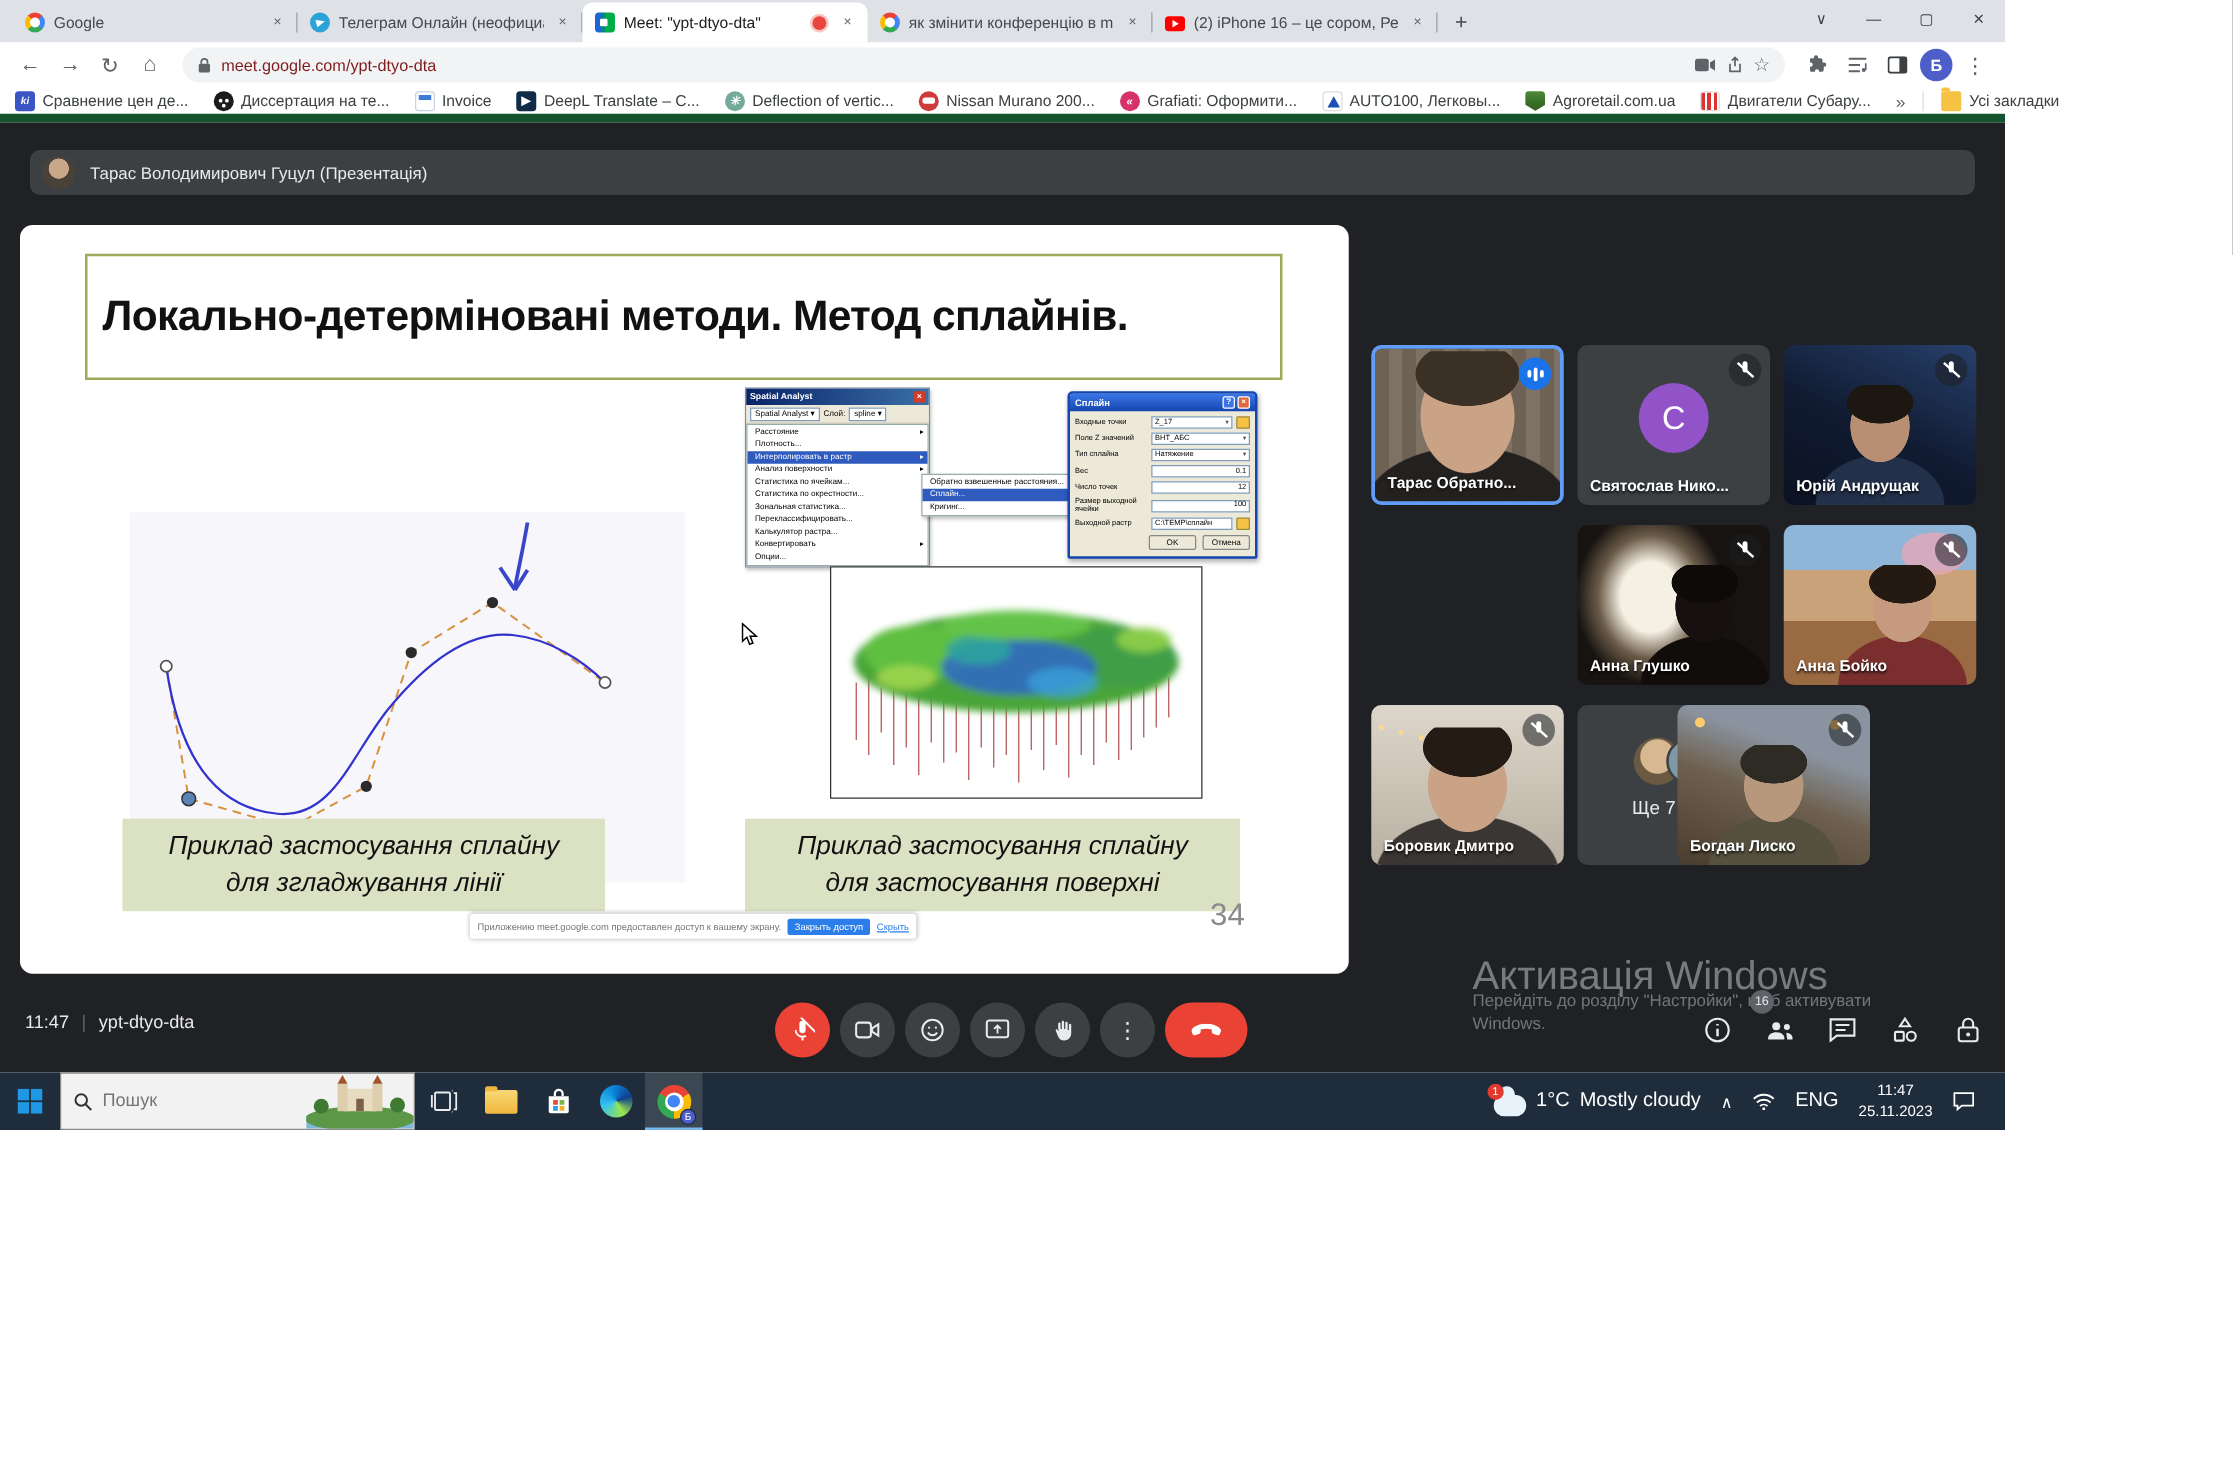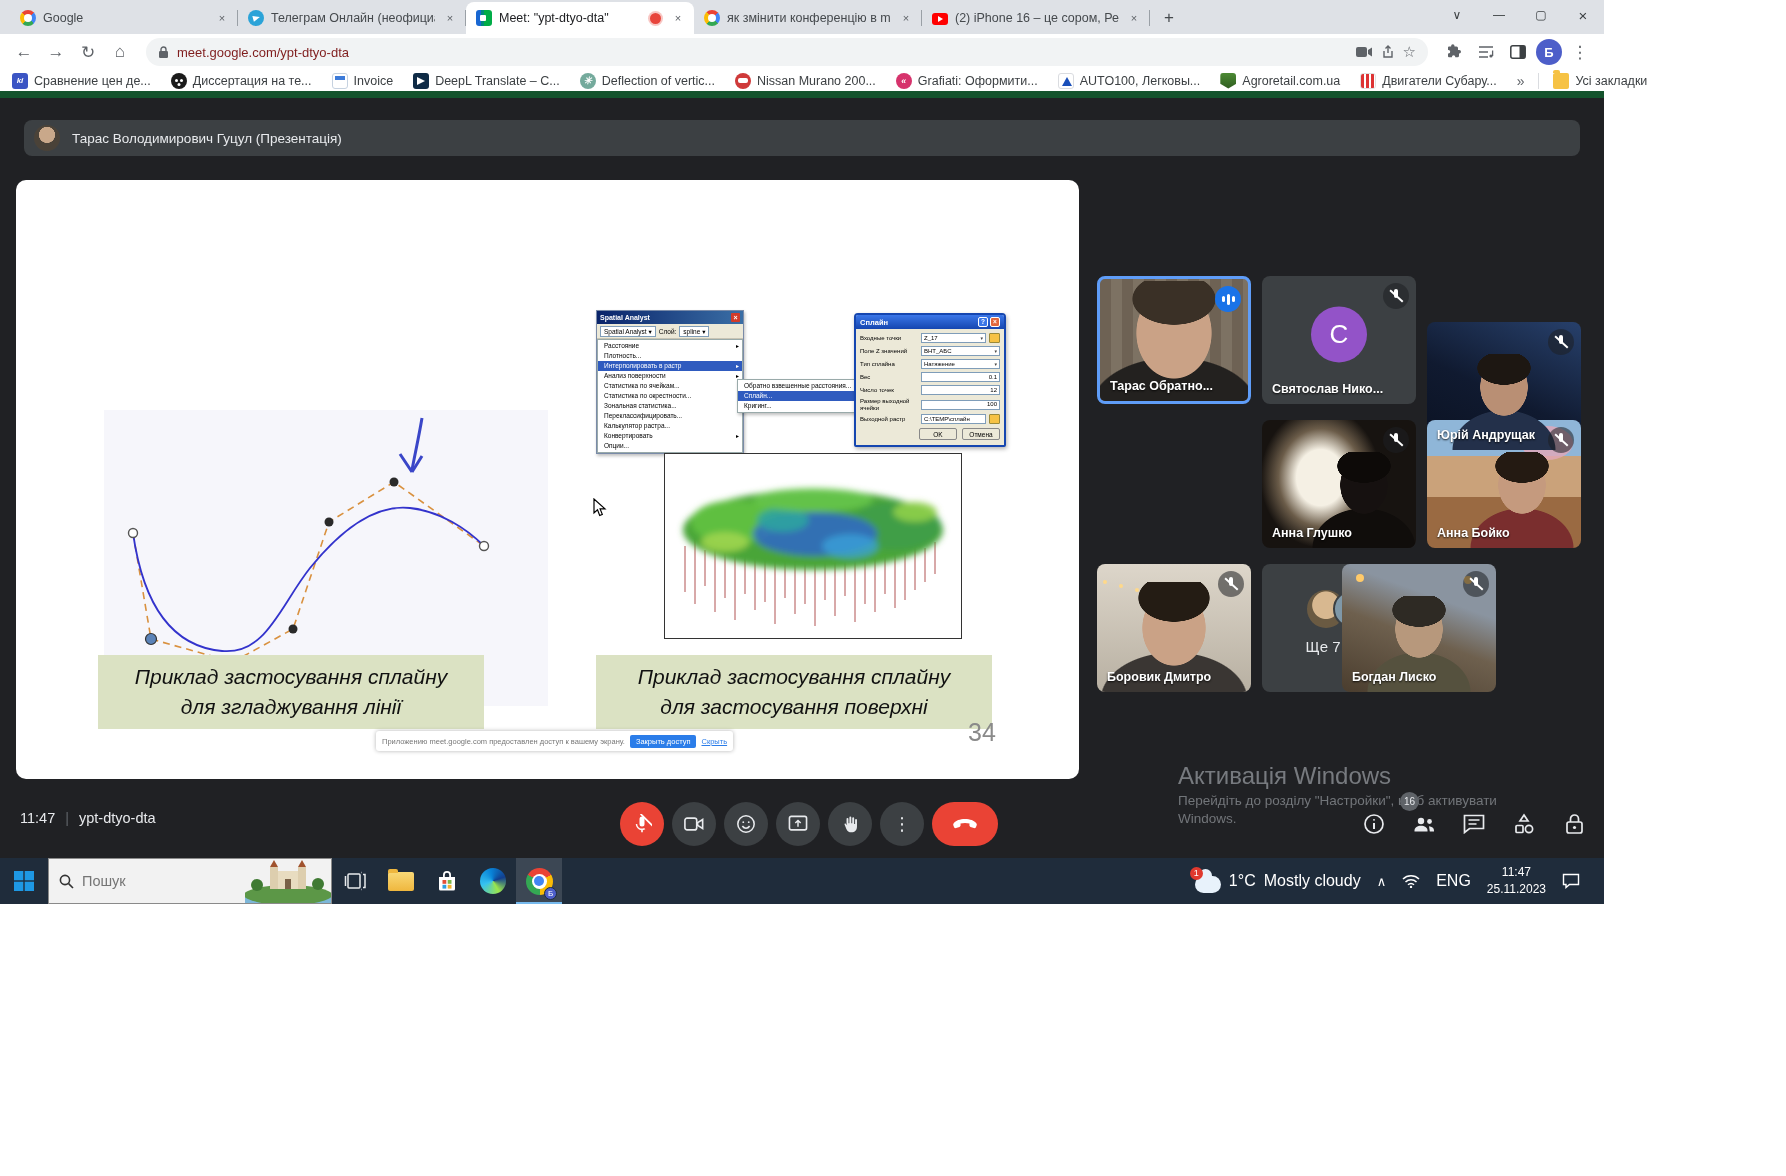--- a/index.html
+++ b/index.html
@@ -107,41 +107,41 @@
 .mb::after{content:"";position:absolute;left:5px;top:12px;width:17px;height:1.8px;background:#fff;transform:rotate(42deg)}
 .spk{position:absolute;top:7px;right:7px;width:26px;height:26px;border-radius:50%;background:#1a73e8;display:flex;align-items:center;justify-content:center;gap:2px;z-index:3}
 .spk i{width:3px;background:#fff;border-radius:2px}
 .sil{position:absolute;left:50%;bottom:0;transform:translateX(-50%);width:120px;height:96px;z-index:1;
 background:radial-gradient(ellipse 27px 17px at 50% 14px,var(--hair,#2b2119) 98%,transparent),
 radial-gradient(ellipse 24px 29px at 50% 33px,var(--skin,#c59a7e) 98%,transparent),
 radial-gradient(ellipse 52px 40px at 50% 96px,var(--shirt,#2e2a26) 98%,transparent)}
 .pcirc{position:absolute;left:50%;top:50%;transform:translate(-50%,-60%);width:56px;height:56px;border-radius:50%;display:flex;align-items:center;justify-content:center;font-size:26px;color:#fff}
 .p1{background:repeating-linear-gradient(90deg,#6e6254 0 11px,#7d7263 11px 22px)}
 .p1 .sil{width:170px;height:120px;background:radial-gradient(ellipse 42px 26px at 50% 18px,#3a3026 98%,transparent),radial-gradient(ellipse 38px 46px at 50% 52px,#caa286 98%,transparent),radial-gradient(ellipse 84px 52px at 50% 128px,#23211f 98%,transparent)}
-.p3{background:linear-gradient(205deg,#27406b,#101a30 55%,#0b1222);margin-top:46px;}
+.p3{background:linear-gradient(205deg,#27406b,#101a30 55%,#0b1222);}
 .p3 .sil{--skin:#b98f74;--hair:#1d1712;--shirt:#23304a}
 .p4{background:linear-gradient(180deg,#cfe0ee 0 52%,#2a241d 52%)}
 .p4 .sil{--skin:#b99c82;--hair:#181210;--shirt:#e8e4dc}
 .p5{background:radial-gradient(ellipse 60px 70px at 38% 45%,#f5f0e4 0 40%,#6b5c49 70%,#171310)}
 .p5 .sil{left:66%;--skin:#161110;--hair:#0d0a08;--shirt:#100d0b}
 .p6{background:linear-gradient(180deg,#8fb6d8 0 28%,#caa27a 28% 60%,#9a6a42 60%)}
 .p6::before{content:"";position:absolute;right:8px;top:6px;width:52px;height:34px;border-radius:50%;background:#e3a8b8;opacity:.8}
 .p6 .sil{left:62%;--skin:#c59a7e;--hair:#241a12;--shirt:#7a2e2e}
 .p7{background:linear-gradient(180deg,#ddd6ca,#b8b0a2)}
 .p7::before{content:"";position:absolute;left:6px;top:16px;width:4px;height:4px;border-radius:50%;background:#ffd98a;box-shadow:16px 4px #ffd98a,32px 8px #ffd98a,48px 10px #ffd98a,64px 14px #ffd98a,80px 16px #ffd98a,96px 22px #ffd98a}
 .p7 .sil{width:160px;height:110px;background:radial-gradient(ellipse 36px 24px at 50% 16px,#241c14 98%,transparent),radial-gradient(ellipse 32px 38px at 50% 46px,#caa286 98%,transparent),radial-gradient(ellipse 74px 48px at 50% 118px,#3a3633 98%,transparent)}
 .p9{background:linear-gradient(200deg,#8a94a0 0 30%,#6e604e 55%,#4a3d2e)}
 .p9::before{content:"";position:absolute;left:14px;top:10px;width:8px;height:8px;border-radius:50%;background:#ffca6a;box-shadow:108px 2px #ffca6a}
 .p9 .sil{--skin:#b7987c;--hair:#2e2a24;--shirt:#55513e}
 .ov-av{position:absolute;left:50%;top:26px;transform:translateX(-50%);width:64px;height:38px}
 .ov-av .a1{position:absolute;left:0;top:0;width:38px;height:38px;border-radius:50%;background:radial-gradient(circle at 50% 40%,#d8b890 0 45%,#6a5a42 48%)}
 .ov-av .a2{position:absolute;right:0;top:0;width:38px;height:38px;border-radius:50%;background:#7f98a8;color:#fff;font-size:18px;display:flex;align-items:center;justify-content:center;border:2px solid #3c4043}
 .ovlabel{position:absolute;left:0;right:0;top:74px;text-align:center;font-size:15px;color:#e8eaed}
 
-.wm1{position:absolute;left:1178px;top:664px;font-size:24px;color:#8d9196;opacity:.8}
+.wm1{position:absolute;left:1178px;top:664px;font-size:32px;color:#8d9196;opacity:.8}
 .wm2{position:absolute;left:1178px;top:694px;width:336px;font-size:13.5px;line-height:1.35;color:#8d9196;opacity:.75}
 
 .mleft{position:absolute;left:20px;top:712px;display:flex;align-items:center;font-size:14.5px;color:#e8eaed}
 .mleft .dv{margin:0 10px;color:#5f6368}
 .mctr{position:absolute;left:620px;top:704px;display:flex;gap:8px;align-items:center}
 .cbtn{width:44px;height:44px;border-radius:50%;background:#3c4043;display:flex;align-items:center;justify-content:center}
 .cbtn.red{background:#ea4335}
 .cend{width:66px;height:44px;border-radius:22px;background:#ea4335;display:flex;align-items:center;justify-content:center}
 .mright{position:absolute;left:1362px;top:714px;display:flex;gap:26px;align-items:center}
 .mrbtn{width:24px;height:24px;display:flex;align-items:center;justify-content:center;position:relative}
@@ -314,20 +314,23 @@
   </div>
 
   <div class="meet">
 
     <div class="banner">
       <span class="bav"></span>
       <span class="btxt">Тарас Володимирович Гуцул (Презентація)</span>
     </div>
 
     <div class="slide">
+      <div class="sl-title">
+        <span>Локально-детерміновані методи. Метод сплайнів.</span>
+      </div>
 
       <div class="figline">
         <svg width="444" height="296" viewBox="0 0 444 296">
           <path d="M318,8 C315,26 311,44 308,60" fill="none" stroke="#3a46c8" stroke-width="3"></path>
           <path d="M308,62 L296,44 M308,62 L318,46" fill="none" stroke="#3a46c8" stroke-width="3"></path>
           <polyline points="29,123 47,229 129,252 189,219 225,112 290,72 380,136" fill="none" stroke="#d9913f" stroke-width="1.6" stroke-dasharray="7 5"></polyline>
           <path d="M29,123 C38,186 62,236 118,241 C162,245 176,196 206,158 C236,121 270,94 306,98 C336,101 363,119 380,136" fill="none" stroke="#3333cc" stroke-width="1.8"></path>
           <circle cx="29" cy="123" r="4.5" fill="#fff" stroke="#555" stroke-width="1.4"></circle>
           <circle cx="380" cy="136" r="4.5" fill="#fff" stroke="#555" stroke-width="1.4"></circle>
           <circle cx="47" cy="229" r="5.5" fill="#5b83b8" stroke="#333" stroke-width="1.2"></circle>

